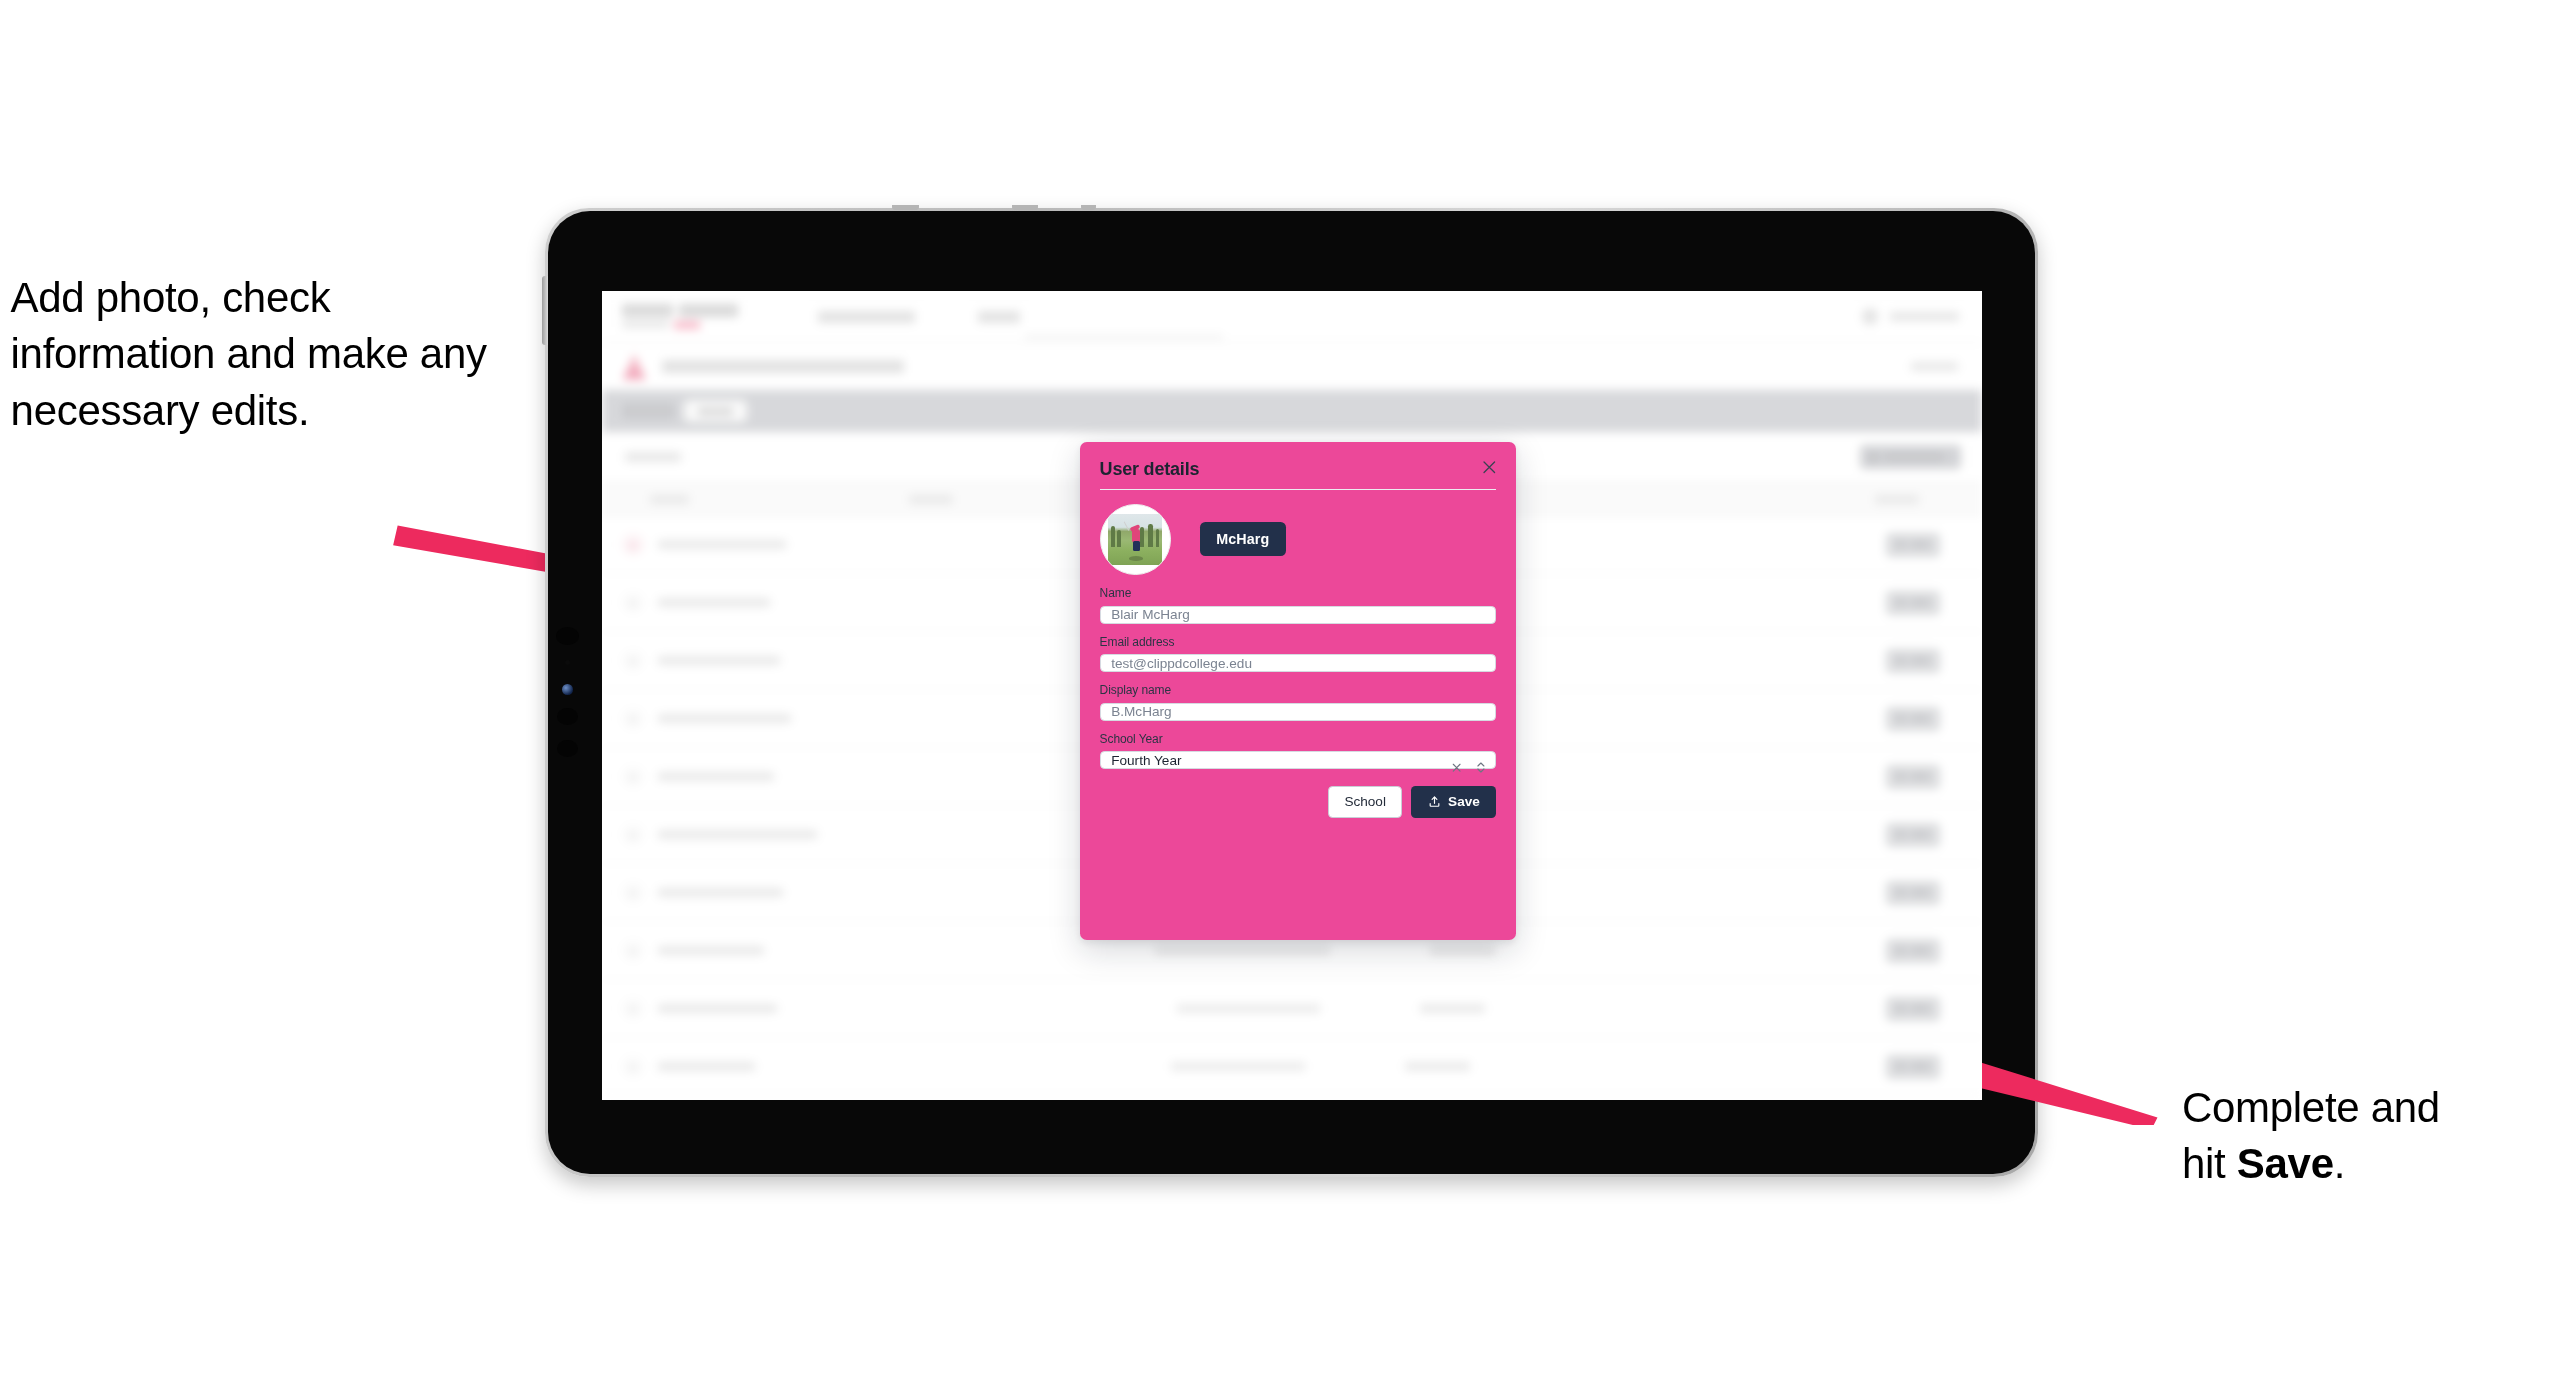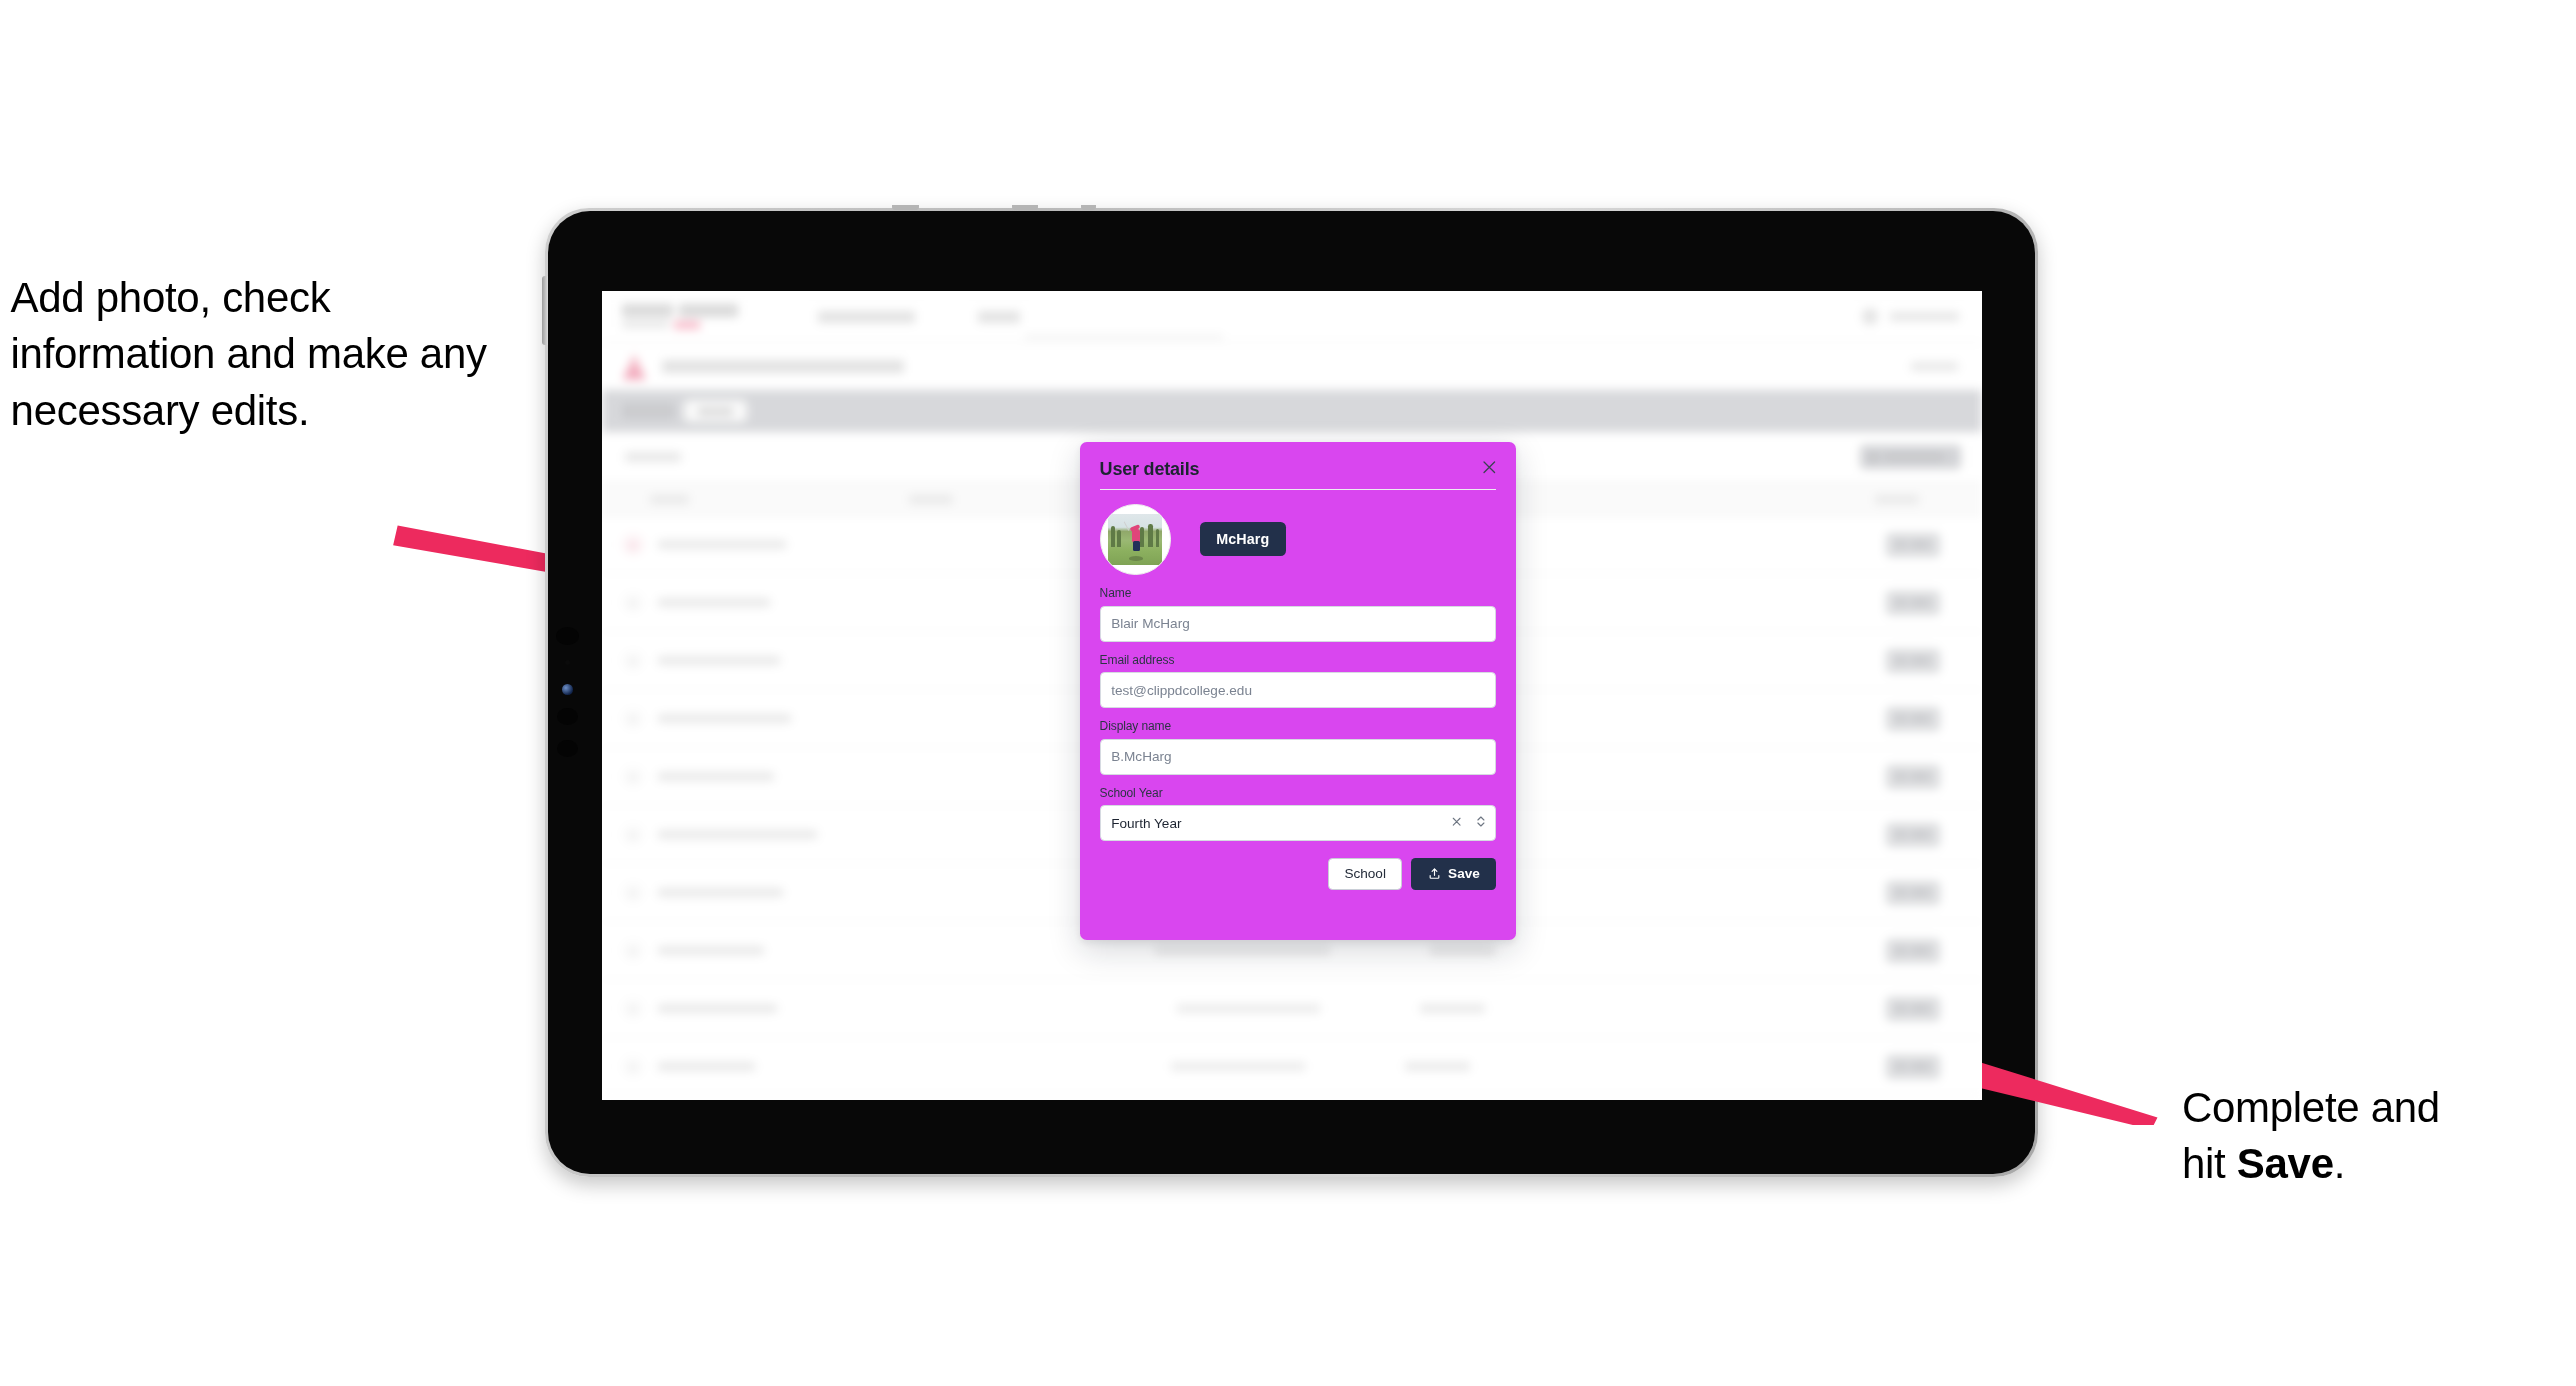--- a/index.html
+++ b/index.html
@@ -129,21 +129,21 @@
   .t-edit{margin-left:auto;margin-right:42px;width:54px;height:24px;background:#dbdcde;
     border-radius:4.5px;display:flex;align-items:center;justify-content:center;gap:5.3px;}
   .t-edit-ic{width:8.3px;height:8.3px;background:#c6c7ca;border-radius:1.5px;}
   .t-edit-tx{width:19.6px;height:6.8px;background:#c6c7ca;border-radius:1.5px;}
   .trow.first .t-avatar{border-color:#f3c6d2;}
   .trow.first .t-avatar::after{background:#f6d8e0;}
 
   
   #modal{
     position:absolute;left:1080px;top:442px;width:436px;height:498px;
-    background:#d946ef;border-radius:6.8px;z-index:6;
+    background:#ec4899;border-radius:6.8px;z-index:6;
     box-shadow:0 10.6px 32px rgba(20,25,40,.17),0 2.3px 7.5px rgba(20,25,40,.08);
     padding:16.6px 19.6px 0 19.6px;box-sizing:border-box;
     font-family:"Liberation Sans","DejaVu Sans",sans-serif;
   }
   #modal-head{position:relative;padding-bottom:9.8px;border-bottom:0.8px solid #eceef1;}
   #modal-title{font-size:18px;font-weight:700;color:#1d2431;letter-spacing:-0.2px;}
   #modal-close{
     position:absolute;right:-3px;top:-1.5px;width:21px;height:21px;cursor:pointer;
     display:flex;align-items:center;justify-content:center;color:#3b4252;
   }
@@ -177,21 +177,21 @@
 
   #upload-btn{
     background:#22304a;color:#fff;border:none;border-radius:5.3px;
     padding:9px 16.6px;font-size:14.3px;font-weight:600;cursor:pointer;
     font-family:"Liberation Sans","DejaVu Sans",sans-serif;letter-spacing:0.1px;
   }
 
   .field{margin-top:11.3px;}
   .field-label{font-size:12px;color:#2c3444;margin-bottom:5.3px;display:block;letter-spacing:-0.1px;}
   .field-input{
-    width:100%;box-sizing:border-box;height:36px;border:0.8px solid #d6dae1;border-radius:4.5px;
+    width:100%;box-sizing:border-box;height:18px;border:0.8px solid #d6dae1;border-radius:4.5px;
     padding:0 10.6px;font-size:13.6px;color:#6b7384;background:#fff;
     font-family:"Liberation Sans","DejaVu Sans",sans-serif;
   }
   .field-input::placeholder{color:#7b8391;}
   .select-wrap{position:relative;}
   .select-wrap .field-input{color:#1d2431;}
   .select-icons{position:absolute;right:9px;top:0;height:32px;display:flex;align-items:center;gap:10.6px;}
   .sel-ic{width:13.6px;height:13.6px;color:#6e7682;cursor:pointer;display:flex;align-items:center;justify-content:center;}
   .sel-ic svg{display:block;}
 

